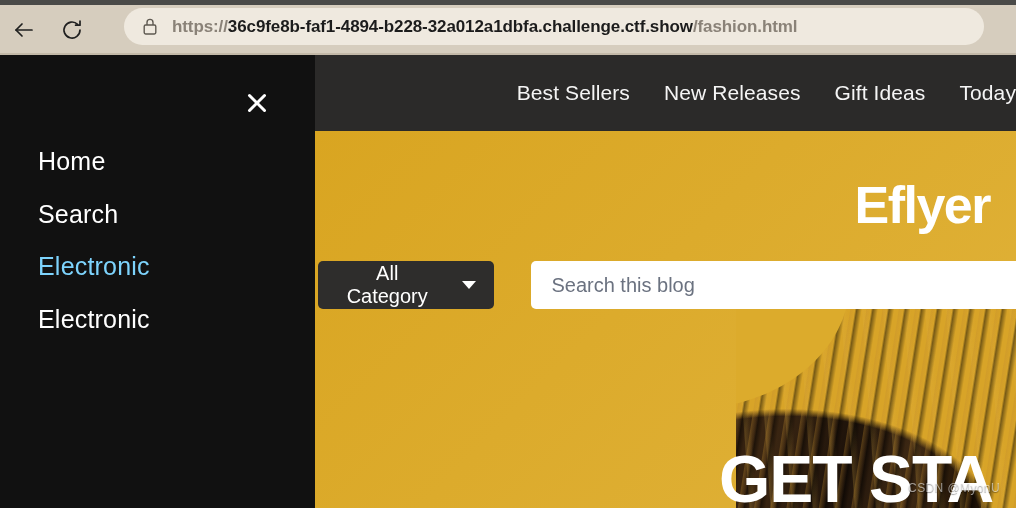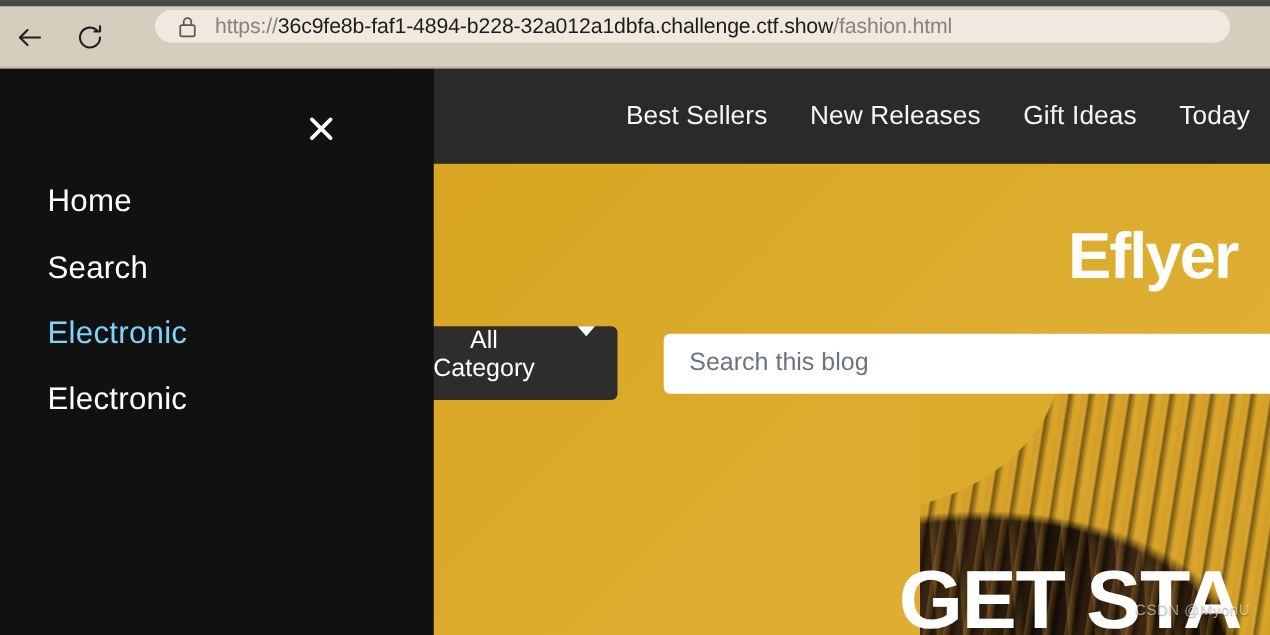--- a/index.html
+++ b/index.html
@@ -24,26 +24,27 @@
     display:flex; align-items:center;
   }
   .chrome-btn {
     width:48px; height:48px;
     display:flex; align-items:center; justify-content:center;
     cursor:pointer; background:transparent; border:none;
   }
   .chrome-btn svg { display:block; }
   #omnibox {
     position:absolute; left:124px; top:8px;
-    width:860px; height:26px;
+    width:860px; height:37px;
     background:#EFE9DF;
     border-radius:20px;
     display:flex; align-items:center;
     padding:0 18px;
     overflow:hidden;
+    font-weight:bold;
   }
   #lock-icon { flex:0 0 auto; margin-right:14px; display:flex; align-items:center; }
   #url-text {
     font-size:17px; color:#1c1c1c; white-space:nowrap;
     letter-spacing:-0.1px;
   }
   #url-text .scheme { color:#8a8278; }
   #url-text .path   { color:#8a8278; }
   #chrome-bottom-edge {
     position:absolute; left:0; top:53px; width:1016px; height:2px;
@@ -51,21 +52,21 @@
   }
 
   
   #viewport {
     position:absolute; left:0; top:55px; width:1016px; height:453px;
     overflow:hidden; background:#0e0e0e;
   }
 
   
   #sidebar {
-    position:absolute; left:0; top:0; width:347px; height:453px;
+    position:absolute; left:0; top:0; width:315px; height:453px;
     background:#111111; z-index:5;
   }
   #sidebar-close {
     position:absolute; left:240px; top:31px;
     width:34px; height:34px; cursor:pointer;
     display:flex; align-items:center; justify-content:center;
   }
   #sidebar-nav {
     position:absolute; left:0; top:80px; width:313px;
     list-style:none;
@@ -76,21 +77,21 @@
     cursor:pointer; letter-spacing:0.2px;
     line-height:1.3;
   }
   .side-item.active { color:#F4511E; }
 
   
   #topnav {
     position:absolute; left:313px; top:0; width:703px; height:76px;
     background:#2b2a29;
     display:flex; align-items:center; justify-content:flex-end;
-    padding-right:16px;
+    padding-right:0;
   }
   #topnav-list {
     display:flex; align-items:center; list-style:none;
     gap:34px; padding-right:0; white-space:nowrap;
   }
   .topnav-item {
     font-size:21px; color:#f5f5f5; cursor:pointer; letter-spacing:0.1px;
   }
 
   
@@ -105,24 +106,24 @@
     position:absolute; right:26px; top:44px;
     font-size:52px; font-weight:bold; color:#ffffff;
     letter-spacing:-1.5px;
   }
   
   #search-row {
     position:absolute; left:5px; top:130px;
     display:flex; align-items:center;
   }
   #category-btn {
-    height:59px; background:#2e2d2c; color:#fff;
+    height:48px; background:#2e2d2c; color:#fff;
     border:none; border-radius:5px;
     font-size:20px; padding:0 18px;
-    display:flex; align-items:flex-start; gap:24px;
+    display:flex; align-items:center; gap:24px;
     cursor:pointer; font-family:"Liberation Sans", sans-serif;
   }
   #category-caret {
     width:0; height:0;
     border-left:7px solid transparent;
     border-right:7px solid transparent;
     border-top:8px solid #ffffff;
     display:inline-block;
   }
   #search-input {

